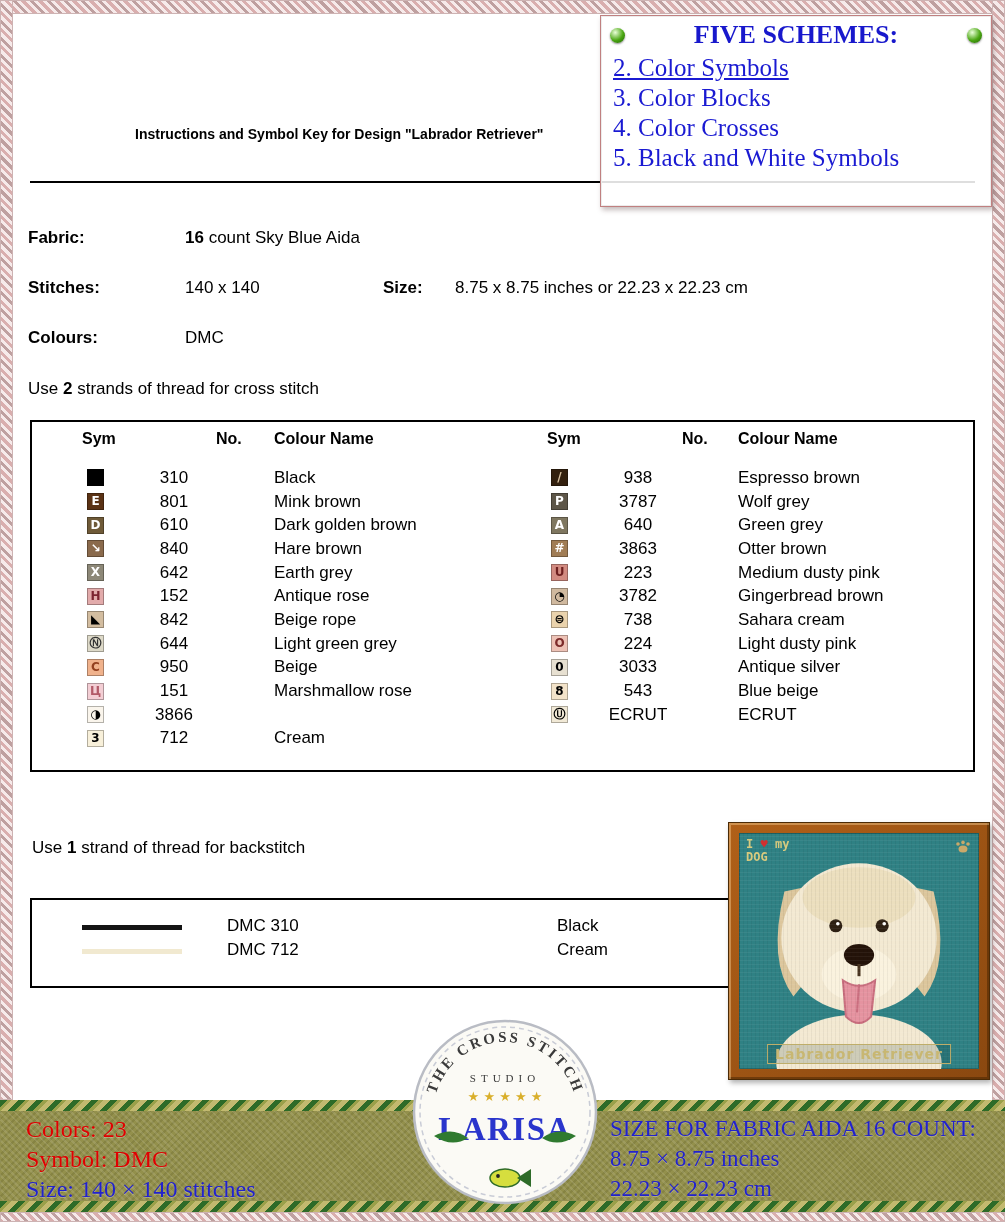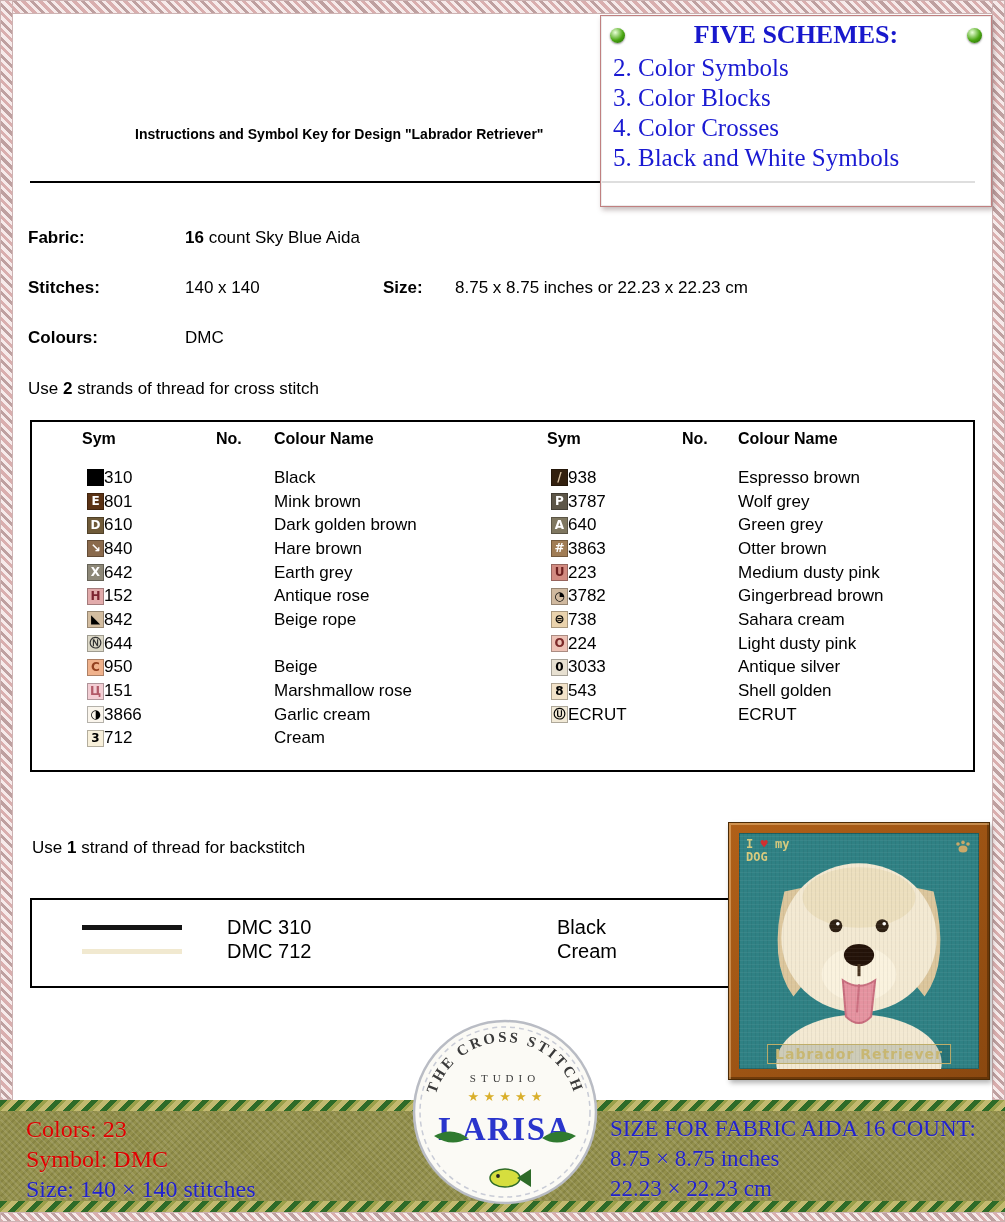--- a/index.html
+++ b/index.html
@@ -46,27 +46,27 @@
 
   
   #key-table { position:absolute; left:30px; top:420px; width:945px; height:352px; border:2px solid #000; }
   .kh { position:absolute; top:8px; font-weight:bold; font-size:16px; }
   .key-col { position:absolute; top:44px; }
   #key-col-left  { left:55px;  width:445px; }
   #key-col-right { left:519px; width:420px; }
   .key-row { display:grid; grid-template-columns:17px 140px 30px auto; align-items:center; height:23.7px; font-size:17px; }
   .sym { width:17px; height:17px; line-height:17px; text-align:center; font-weight:bold; font-size:12px;
          box-shadow:inset 0 0 0 1px rgba(0,0,0,.28); font-family:"DejaVu Sans", sans-serif; }
-  .no { text-align:left; }
+  .no { text-align:center; }
 
   
   #bs-note { position:absolute; left:32px; top:838px; font-size:17px; }
   #bs-table { position:absolute; left:30px; top:898px; width:945px; height:90px; border:2px solid #000; }
   #backstitch-rows { position:relative; padding-top:16px; }
-  .bs-row  { position:relative; height:24px; font-size:20px;padding-left:48px; }
+  .bs-row  { position:relative; height:24px; font-size:17px;padding-left:48px; }
   .bs-line { position:absolute; left:50px; top:9px; width:100px; height:5px; }
   .bs-code { position:absolute; left:195px; }
   .bs-name { position:absolute; left:525px; }
 
   
   #preview {
     position:absolute; left:728px; top:822px; width:262px; height:258px; z-index:6;
     background:linear-gradient(135deg,#b06018,#8a4810);
     border:1px solid #4a2a06; padding:10px;
     box-shadow: inset 2px 2px 0 rgba(255,220,160,.4), inset -2px -2px 0 rgba(60,30,0,.45), 2px 3px 5px rgba(0,0,0,.3);
@@ -115,21 +115,21 @@
   <div id="page-title">Instructions and Symbol Key for Design "Labrador Retriever"</div>
   <div id="title-rule"></div>
 
   <div id="schemes">
     <div id="schemes-header">
       <span class="orb"></span>
       <span id="schemes-title">FIVE SCHEMES:</span>
       <span class="orb"></span>
     </div>
     <div id="schemes-list">
-        <div class="scheme-item" style="color:#1a1ad2;">2. Color Symbols</div>
+        <div class="scheme-item" style="color:#1a1ad2;text-decoration:underline;">2. Color Symbols</div>
         <div class="scheme-item" style="color:#1a1ad2;">3. Color Blocks</div>
         <div class="scheme-item" style="color:#1a1ad2;">4. Color Crosses</div>
         <div class="scheme-item" style="color:#1a1ad2;">5. Black and White Symbols</div>
       </div>
   </div>
 
   <span class="abs lbl" style="left:28px; top:228px">Fabric:</span>
   <span class="abs" style="left:185px; top:228px"><b>16</b><span> count Sky Blue Aida</span></span>
 
   <span class="abs lbl" style="left:28px; top:278px">Stitches:</span>
@@ -189,38 +189,38 @@
         <div class="key-row">
       <span class="sym" style="background:#d3bda0;color:#000000">◣</span>
       <span class="no">842</span>
       <span></span>
       <span class="cname">Beige rope</span>
     </div>
         <div class="key-row">
       <span class="sym" style="background:#ddd9c8;color:#333333">Ⓝ</span>
       <span class="no">644</span>
       <span></span>
+      <span class="cname">Light green grey</span>
     </div>
         <div class="key-row">
       <span class="sym" style="background:#f0b28c;color:#93401f">C</span>
       <span class="no">950</span>
       <span></span>
       <span class="cname">Beige</span>
     </div>
         <div class="key-row">
       <span class="sym" style="background:#f3ced4;color:#b25a68">Ц</span>
       <span class="no">151</span>
       <span></span>
       <span class="cname">Marshmallow rose</span>
     </div>
         <div class="key-row">
       <span class="sym" style="background:#faf5ec;color:#000000">◑</span>
       <span class="no">3866</span>
       <span></span>
-      <span class="cname">Garlic cream</span>
     </div>
         <div class="key-row">
       <span class="sym" style="background:#f8f0da;color:#000000">3</span>
       <span class="no">712</span>
       <span></span>
       <span class="cname">Cream</span>
     </div>
       </div>
     <div class="key-col" id="key-col-right">
         <div class="key-row">
@@ -274,21 +274,21 @@
         <div class="key-row">
       <span class="sym" style="background:#e7e0d1;color:#000000">0</span>
       <span class="no">3033</span>
       <span></span>
       <span class="cname">Antique silver</span>
     </div>
         <div class="key-row">
       <span class="sym" style="background:#f3e3c9;color:#000000">8</span>
       <span class="no">543</span>
       <span></span>
-      <span class="cname">Shell golden</span>
+      <span class="cname">Blue beige</span>
     </div>
         <div class="key-row">
       <span class="sym" style="background:#f1e9d6;color:#000000">Ⓤ</span>
       <span class="no">ECRUT</span>
       <span></span>
       <span class="cname">ECRUT</span>
     </div>
       </div>
   </div>
 

